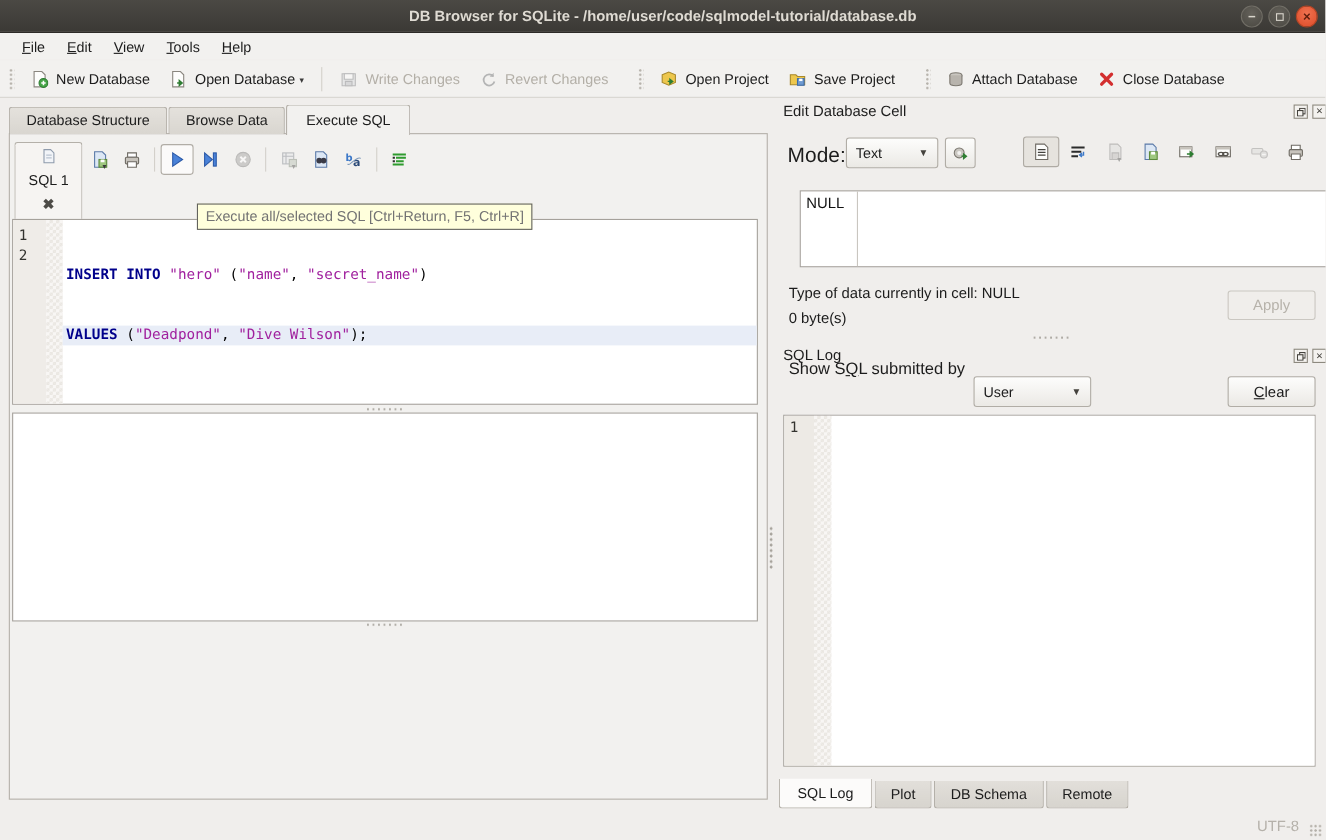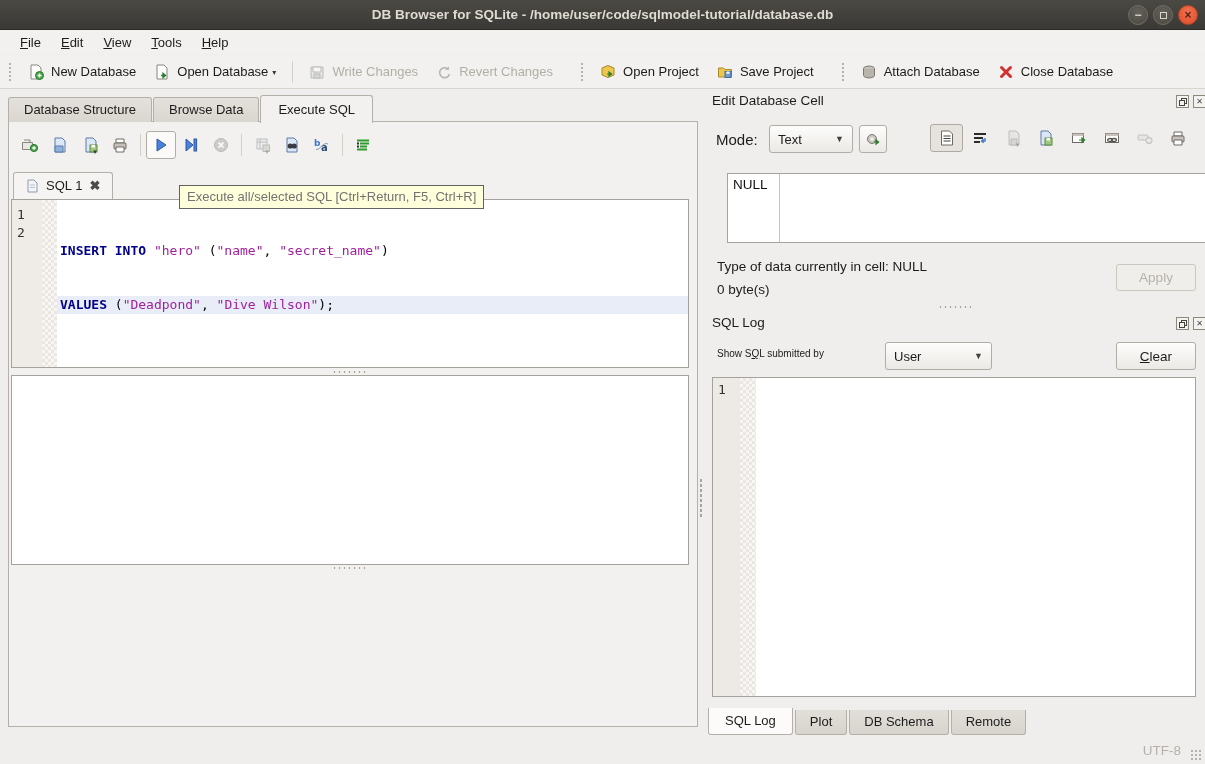--- a/index.html
+++ b/index.html
@@ -61,21 +61,21 @@
 
   .sql-toolbar { position:absolute; left:6px; top:7px; height:32px; display:flex; align-items:center; }
   .icon-btn { width:30px; height:28px; display:flex; align-items:center; justify-content:center; border:1px solid transparent; }
   .icon-btn.hovered { border:1px solid #b1ada6; background:#fbfaf9; border-radius:3px; }
   .icon-btn.disabled { opacity:.42; filter:grayscale(.8); }
   .sb-sep { width:1px; height:22px; background:#d3d0ca; margin:0 5px; }
   .mini-dd { font-size:7px; color:#3a3a3a; margin-left:-6px; margin-top:14px; }
 
   .editor-tabbar { position:absolute; left:4px; top:48px; height:29px; display:flex; align-items:flex-end; }
   .editor-tab { display:flex; align-items:center; gap:7px; padding:5px 12px 6px;
-    background:#f6f4f2; border:1px solid #b4b0a9; border-bottom:none; border-radius:3px 3px 0 0; }
+    background:#f6f4f2; border:1px solid #b4b0a9; border-bottom:none; border-radius:3px 3px 0 0;flex-direction:column; }
   .editor-tab .close-x { color:#4d4b47; font-weight:bold; font-size:13px; }
 
   .tooltip { position:absolute; left:170px; top:63px; z-index:9;
     background:#ffffdc; border:1px solid #62625e; padding:3px 7px 4px; color:#737373; white-space:nowrap; }
 
   .editor-frame { position:absolute; left:2px; top:77px; width:678px; height:169px;
     background:#fff; border:1px solid #a5a19b; display:flex;
     font-family:"DejaVu Sans Mono", monospace; font-size:13px; line-height:18px; }
   .gutter { width:30px; background:#efece8; color:#33332f; padding:6px 0 0 5px; }
   .hatch-strip { width:15px;
@@ -393,21 +393,21 @@
 <div class="dock-btns" style="left:1176px; top:95px;">
   <div class="dock-btn">
     <svg width="8" height="8">
         <rect x="2.5" y="0.5" width="5" height="5" fill="none" stroke="#45433e"></rect>
         <rect x="0.5" y="2.5" width="5" height="5" fill="#f4f2ef" stroke="#45433e"></rect>
       </svg>
   </div>
   <div class="dock-btn">✕</div>
 </div>
 
-<div class="label" style="left:716px; top:131px; font-size:15px;">Mode:</div>
+<div class="label" style="left:716px; top:131px; font-size:19px;">Mode:</div>
 <div class="combo" style="left:769px; top:125px; width:84px; height:28px;">
   <span>Text</span>
   <span class="arrow">▼</span>
 </div>
 <div class="btn" style="left:859px; top:125px; width:28px; height:28px;">
   <svg width="16" height="16">
       <circle cx="7" cy="8" r="4.5" fill="#c9c6c0" stroke="#7c7870"></circle>
       <circle cx="7" cy="8" r="1.8" fill="#f2f1ef"></circle>
       <path d="M9 11h4m-2-2 2.6 2L11 13.2z" stroke="#2e7d32" fill="#46a546" stroke-width="1.2"></path>
     </svg>
@@ -488,21 +488,21 @@
 <div class="dock-btns" style="left:1176px; top:317px;">
   <div class="dock-btn">
     <svg width="8" height="8">
         <rect x="2.5" y="0.5" width="5" height="5" fill="none" stroke="#45433e"></rect>
         <rect x="0.5" y="2.5" width="5" height="5" fill="#f4f2ef" stroke="#45433e"></rect>
       </svg>
   </div>
   <div class="dock-btn">✕</div>
 </div>
 
-<div class="label" style="left:717px; top:348px; font-size:10px;"><span>Show S</span><span style="text-decoration:underline">Q</span><span>L submitted by</span></div>
+<div class="label" style="left:717px; top:327px; font-size:15px;"><span>Show S</span><span style="text-decoration:underline">Q</span><span>L submitted by</span></div>
 <div class="combo" style="left:885px; top:342px; width:107px; height:28px;">
   <span>User</span>
   <span class="arrow">▼</span>
 </div>
 <div class="btn" style="left:1116px; top:342px; width:80px; height:28px; font-size:13.5px;">
   <span class="ul">Clear</span>
 </div>
 
 <div class="log-frame">
   <div class="gutter">

